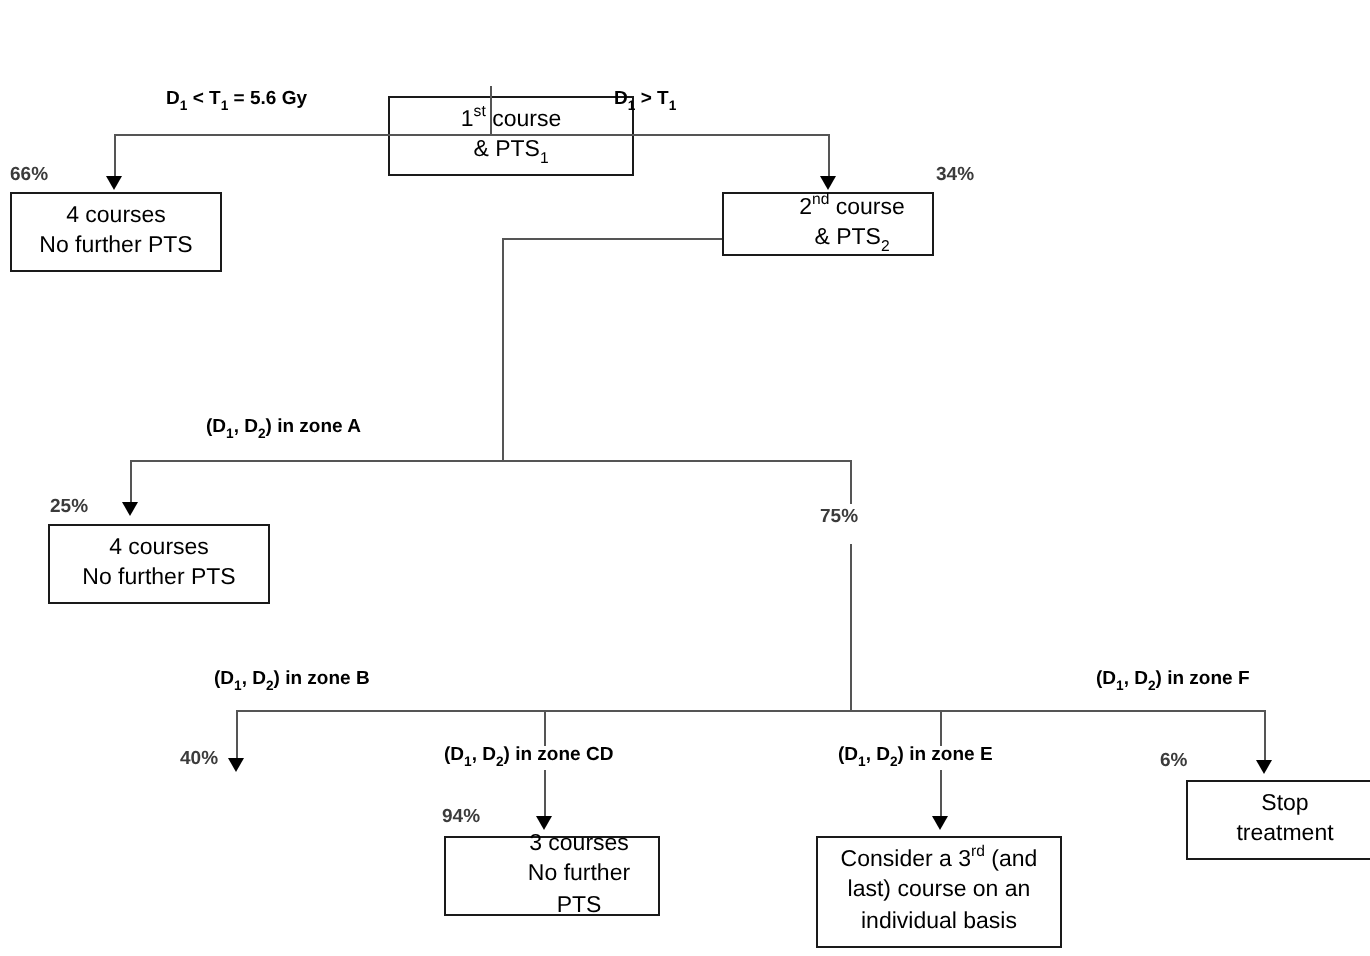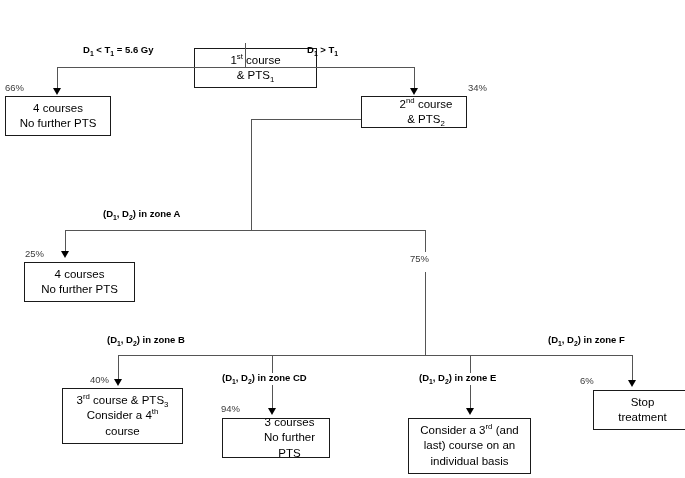--- a/index.html
+++ b/index.html
@@ -29,21 +29,21 @@
     text-align: center;
     font-size: 11.5px;
     line-height: 1.33;
     color: #000000;
     padding: 2px 4px;
   }
   .node .txt { display: block; width: 100%; }
   .pct {
     position: absolute;
     font-size: 9.5px;
-    font-weight: normal;
+    font-weight: bold;
     color: #3b3b3b;
     white-space: nowrap;
     letter-spacing: 0px;
   }
   .cond {
     position: absolute;
     font-size: 9.5px;
     font-weight: bold;
     color: #000000;
     white-space: nowrap;
@@ -167,27 +167,20 @@
     <span>(D</span><sub>1</sub><span>, D</span><sub>2</sub><span>) in zone E</span>
   </div>
 
   <div class="vline" style="left:632px; top:355px; height:26px;"></div>
   <div class="arrow" style="left:628px; top:380px;"></div>
   <div class="cond" style="left:548px; top:334px;">
     <span>(D</span><sub>1</sub><span>, D</span><sub>2</sub><span>) in zone F</span>
   </div>
 
   <div class="pct" style="left:74px; top:374px;margin-left:16px;">40%</div>
-  <div class="node" style="left:62px; top:388px; width:121px; height:56px;">
-    <span class="txt">
-      <span>3</span><sup>rd</sup><span> course &amp; PTS</span><sub>3</sub><br>
-      <span>Consider a 4</span><sup>th</sup><br>
-      <span>course</span>
-    </span>
-  </div>
 
   <div class="pct" style="left:221px; top:403px;">94%</div>
   <div class="node" style="left:222px; top:418px; width:108px; height:40px;padding-left:31px;">
     <span class="txt">
       <span>3 courses</span><br>
       <span>No further PTS</span>
     </span>
   </div>
 
   <div class="pct" style="left:412px; top:421px;text-align:center;">36%</div>

